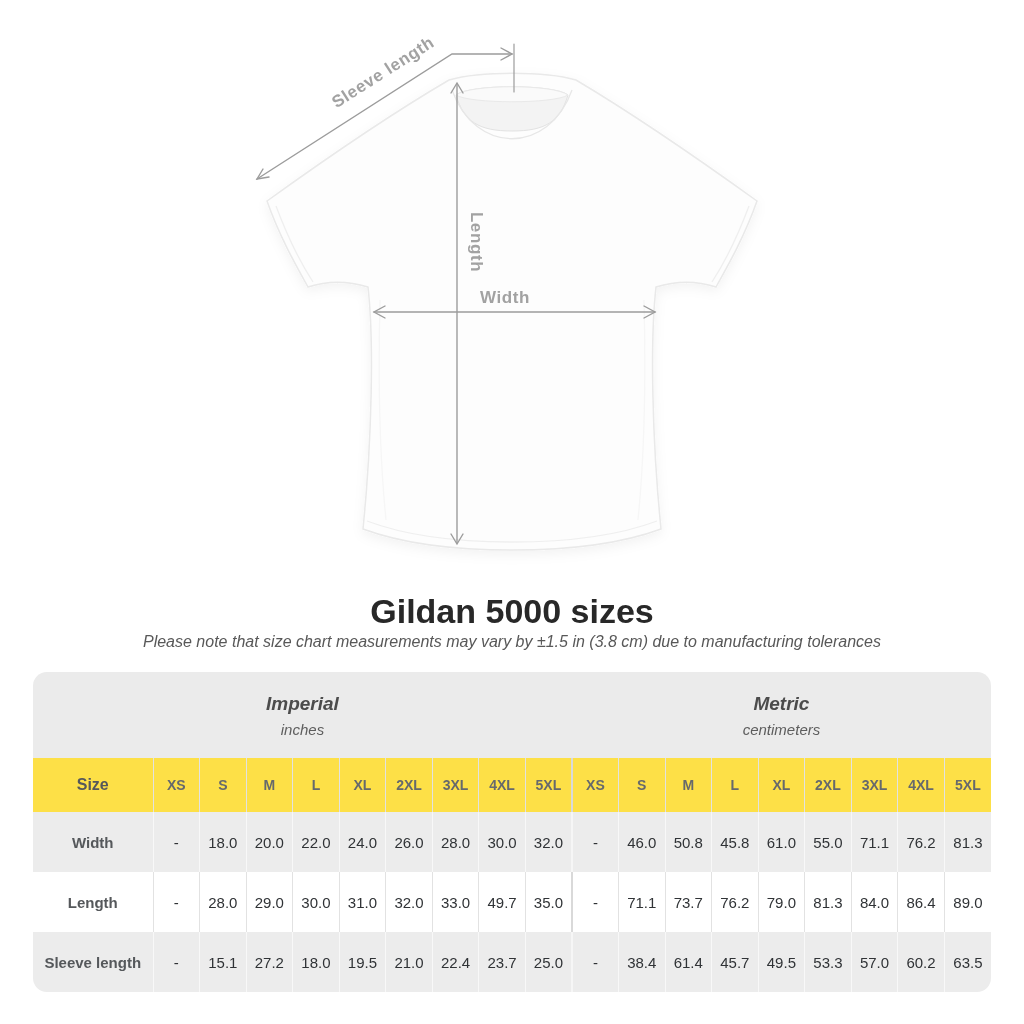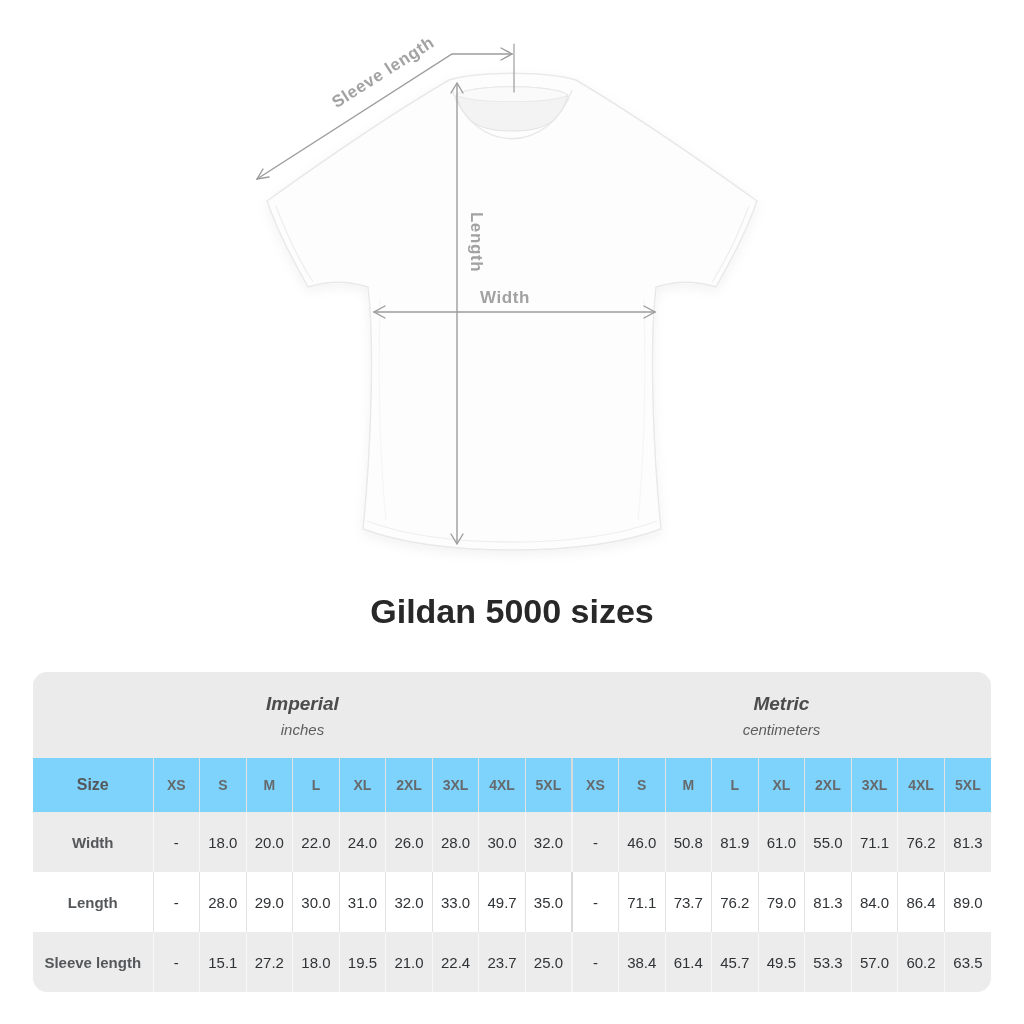--- a/index.html
+++ b/index.html
@@ -24,21 +24,21 @@
     position:absolute; left:33px; top:672px; width:958px;
     border-radius:14px; overflow:hidden; background:#fff;
   }
   table { width:100%; border-collapse:collapse; table-layout:fixed; }
   col.size-col { width:120px; }
 
   tr.band td { background:#ebebeb; height:86px; text-align:center; vertical-align:middle; padding:0; }
   .unit-label { font-size:19px; font-weight:bold; font-style:italic; color:#4c4c4c; }
   .unit-sub   { font-size:15px; font-style:italic; color:#5d5d5d; margin-top:6px; }
 
-  tr.size-row th { background:#7dd3fc; height:54px; text-align:center; vertical-align:middle;
+  tr.size-row th { background:#fde047; height:54px; text-align:center; vertical-align:middle;
                    font-size:14px; font-weight:bold; color:#66696c; padding:0; }
   tr.size-row th.rowhead { font-size:16px; color:#55585b; }
   tr.size-row th:not(:first-child) { border-left:1px solid #e2e2e2; }
   tr.size-row th.sec { border-left:2px solid #d9d9d9; }
 
   tbody tr th, tbody tr td { height:60px; text-align:center; vertical-align:middle; padding:0; }
   tbody th.rowlabel { font-size:15px; font-weight:bold; color:#55585b; }
   tbody td { font-size:15px; font-weight:normal; color:#303336; }
   tr.alt th, tr.alt td { background:#ececec; }
   tr.plain th, tr.plain td { background:#ffffff; }
@@ -110,20 +110,21 @@
         <path d="M 385,306 L 374,312 L 385,318"></path>
         <path d="M 644,306 L 655,312 L 644,318"></path>
       </g>
     </g>
     <text text-anchor="middle" transform="translate(386,77) rotate(-32.5)">Sleeve length</text>
     <text text-anchor="middle" transform="translate(471,242) rotate(90)">Length</text>
     <text text-anchor="middle" x="505" y="303">Width</text>
   </svg>
 
   <div class="title">Gildan 5000 sizes</div>
+  <div class="note">Please note that size chart measurements may vary by ±1.5 in (3.8 cm) due to manufacturing tolerances</div>
 
   <div class="table-wrap">
     <table>
       <colgroup>
         <col class="size-col">
         <col span="18">
       </colgroup>
       <thead>
         <tr class="band">
           <td colspan="10">
@@ -165,21 +166,21 @@
             <td>20.0</td>
             <td>22.0</td>
             <td>24.0</td>
             <td>26.0</td>
             <td>28.0</td>
             <td>30.0</td>
             <td>32.0</td>
             <td class="sec">-</td>
             <td>46.0</td>
             <td>50.8</td>
-            <td>81.9</td>
+            <td>45.8</td>
             <td>61.0</td>
             <td>55.0</td>
             <td>71.1</td>
             <td>76.2</td>
             <td>81.3</td>
           </tr>
           <tr class="plain">
             <th class="rowlabel">Length</th>
             <td>-</td>
             <td>28.0</td>

